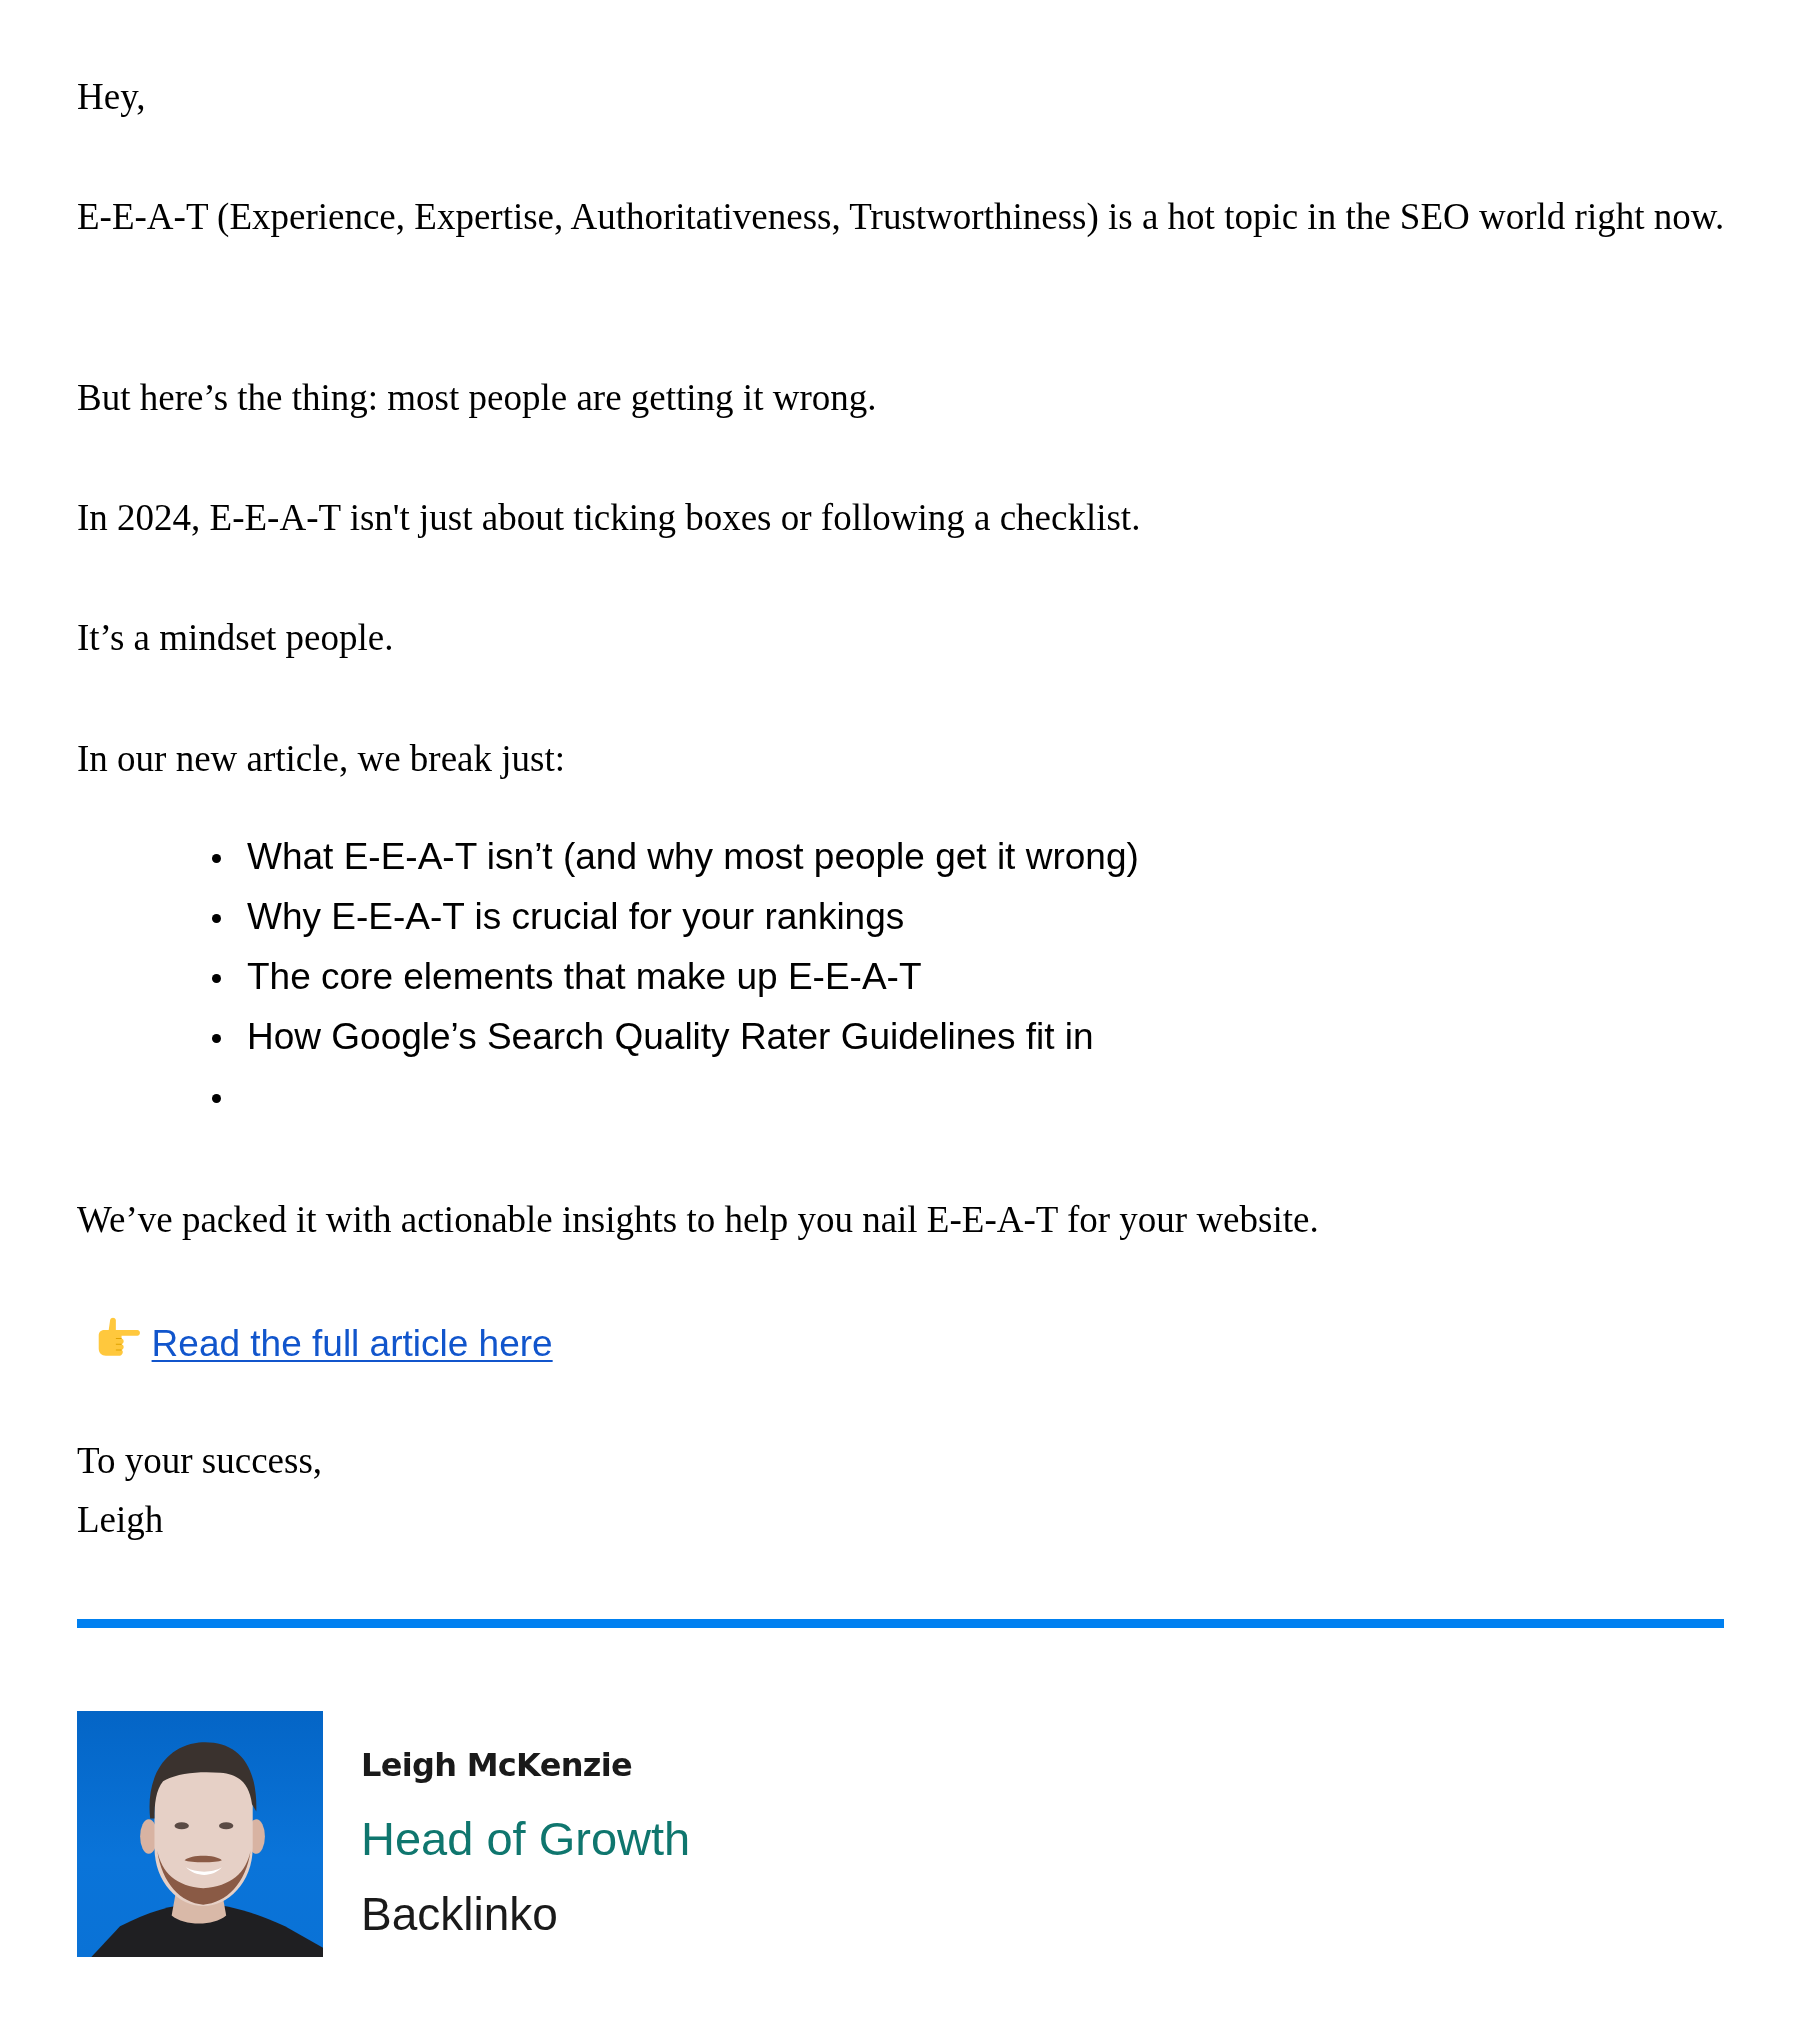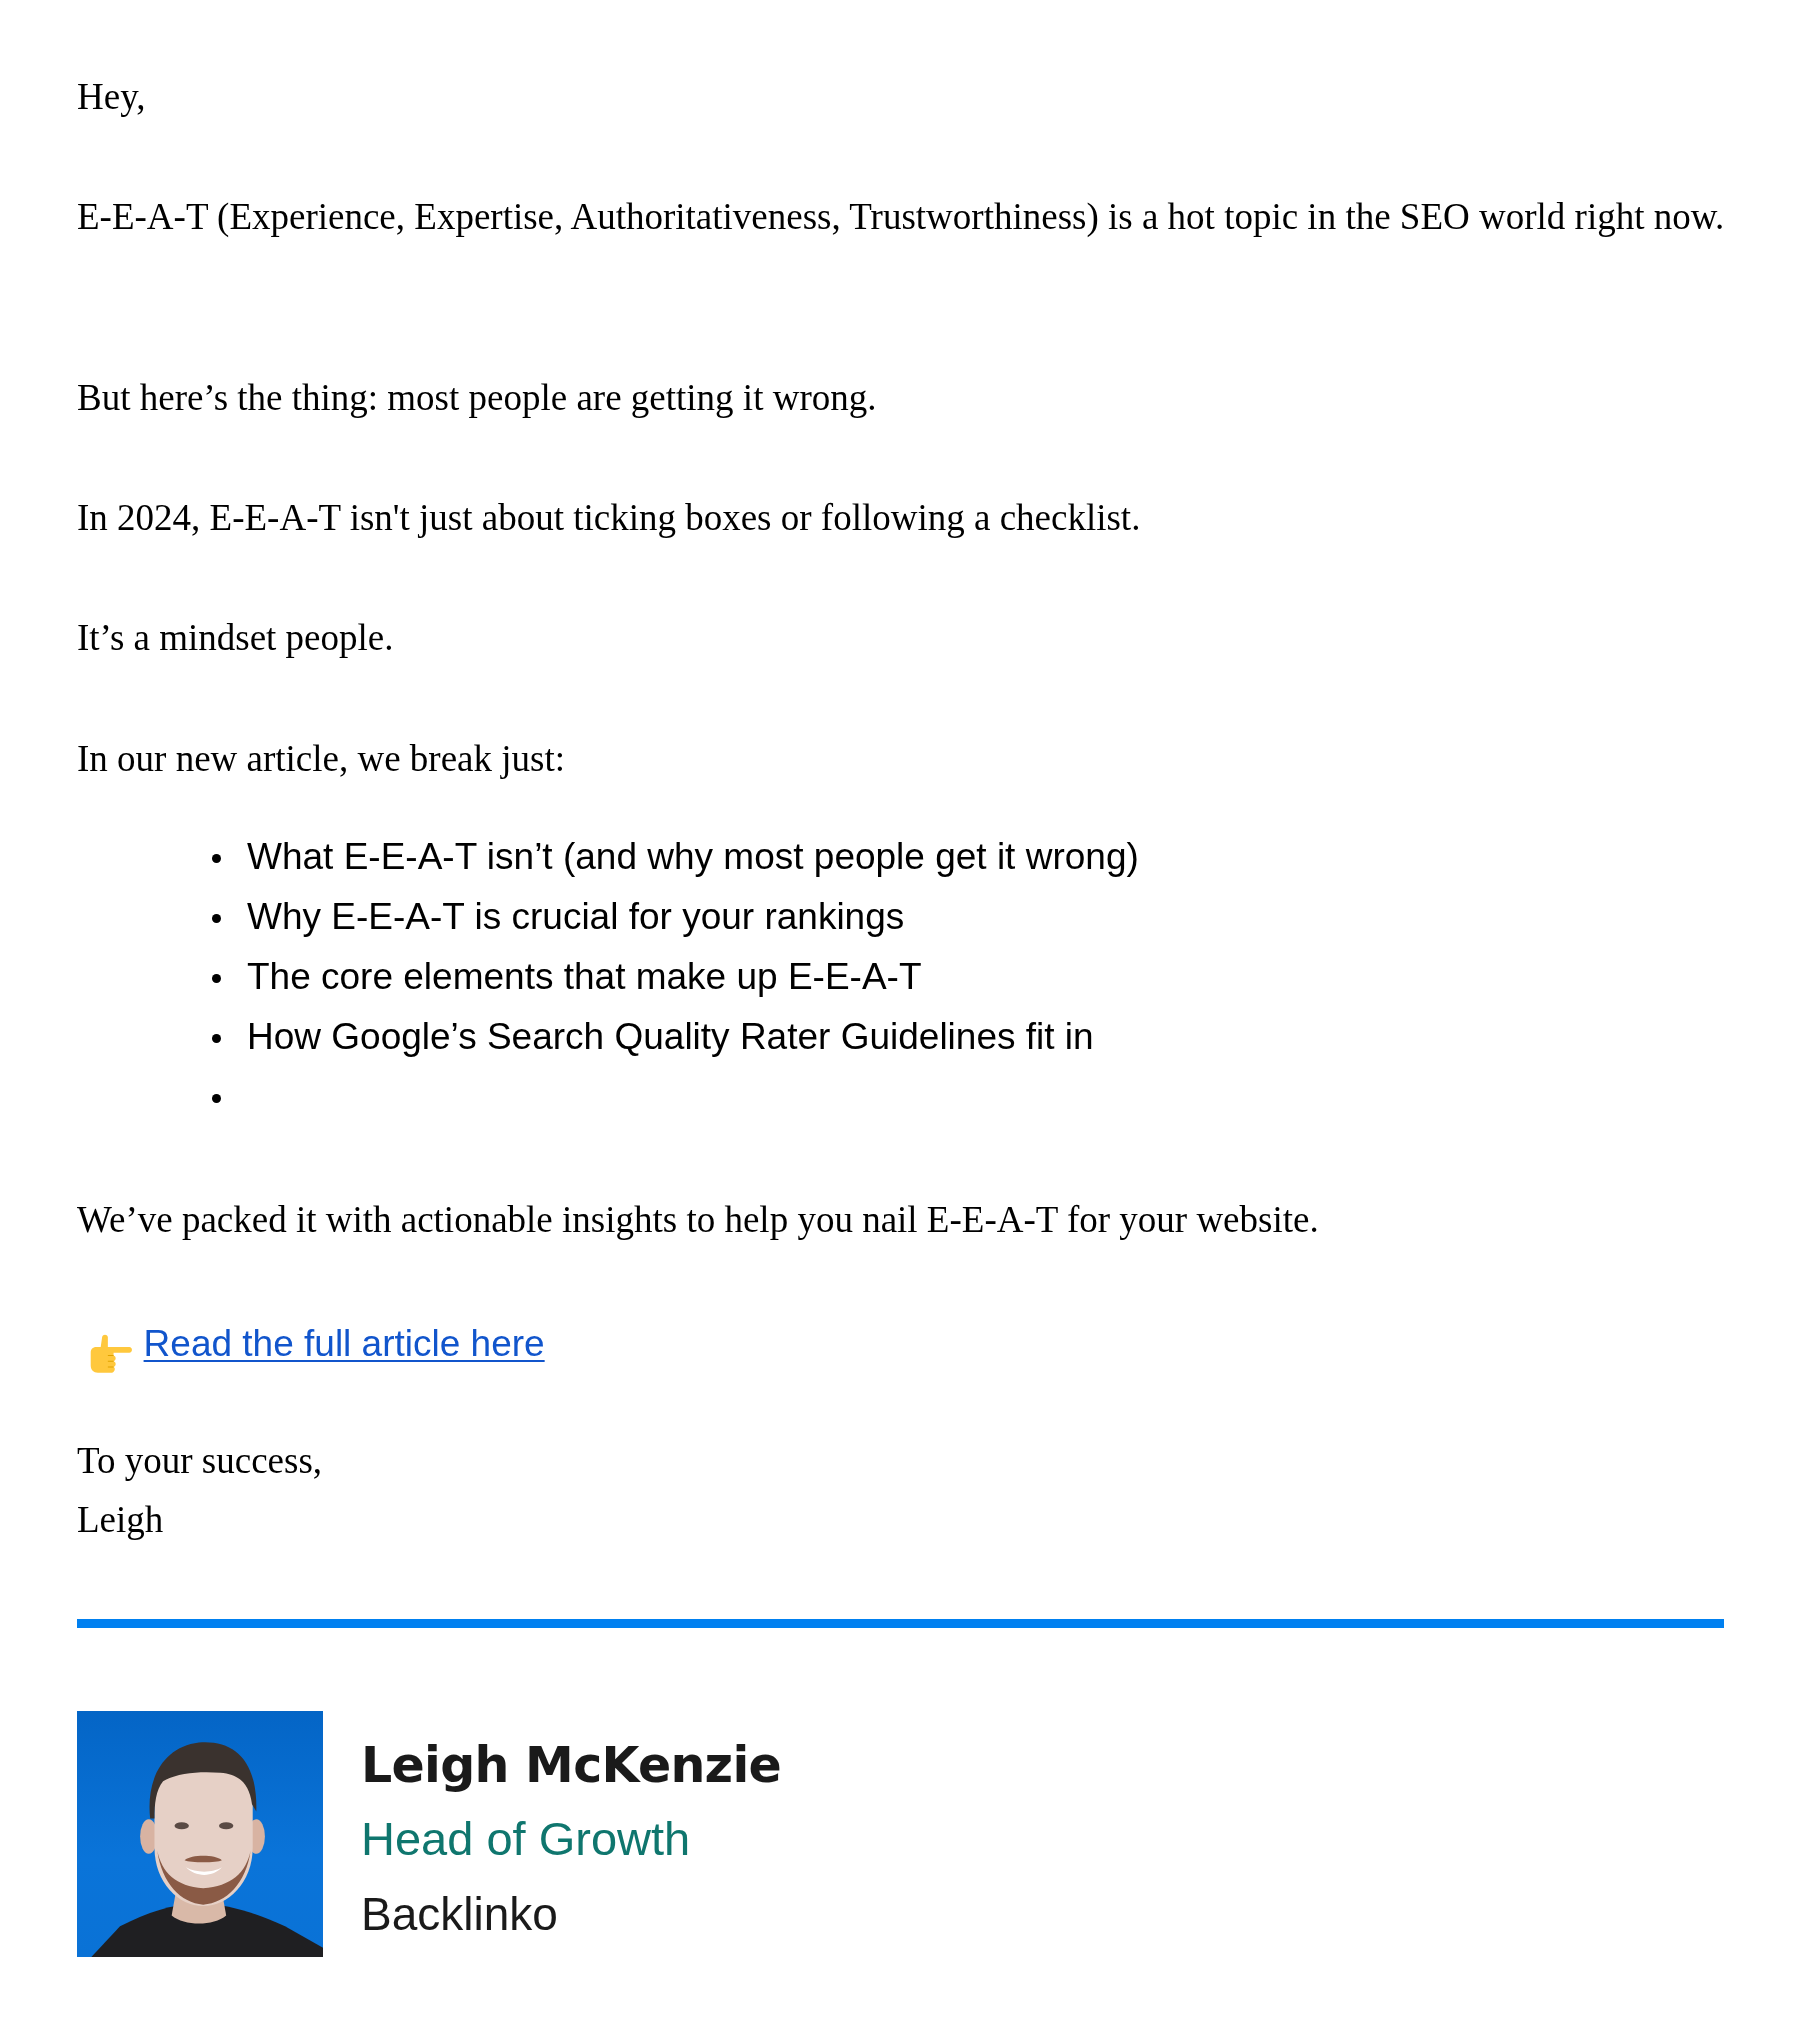--- a/index.html
+++ b/index.html
@@ -53,24 +53,24 @@
       position: absolute;
       left: 135px;
       top: 26.6px;
       width: 9.3px;
       height: 9.3px;
       border-radius: 50%;
       background: #000;
     }
     .cta-row {
       position: absolute;
-      left: 8px;
+      left: 16px;
       top: 1314px;
       display: flex;
-      align-items: flex-end;
+      align-items: flex-start;
       font-size: 37px;
       line-height: 60px;
     }
     .hand-icon {
       display: inline-block;
       width: 50px;
       height: 43px;
       margin-right: 8.6px;
       position: relative;
       top: 2.9px;
@@ -98,21 +98,21 @@
       height: 246px;
       background: linear-gradient(180deg, #0465C6 0%, #0A74D9 60%, #0A72D6 100%);
       overflow: hidden;
     }
     .sig-name {
       position: absolute;
       left: 361px;
       top: 1737px;
       font-family: "DejaVu Sans", sans-serif;
       font-weight: bold;
-      font-size: 49px;
+      font-size: 32px;
       line-height: 57px;
       color: #1a1a1a;
       letter-spacing: -0.7px;
       white-space: nowrap;
     }
     .sig-title {
       position: absolute;
       left: 361px;
       top: 1806px;
       font-size: 47px;

